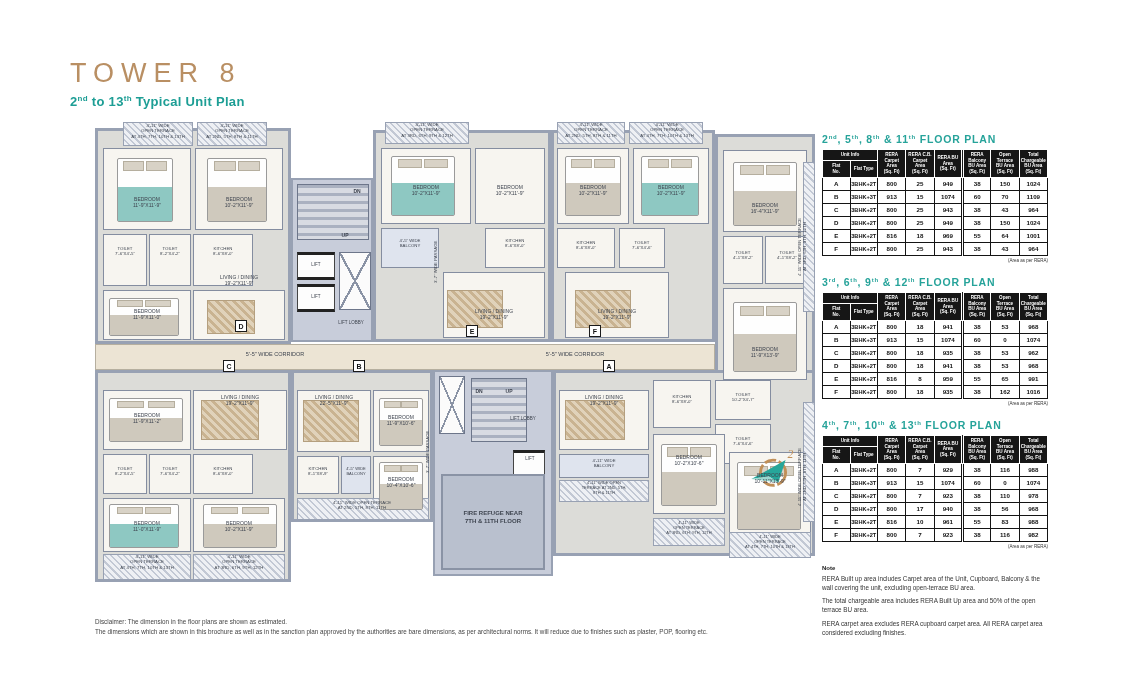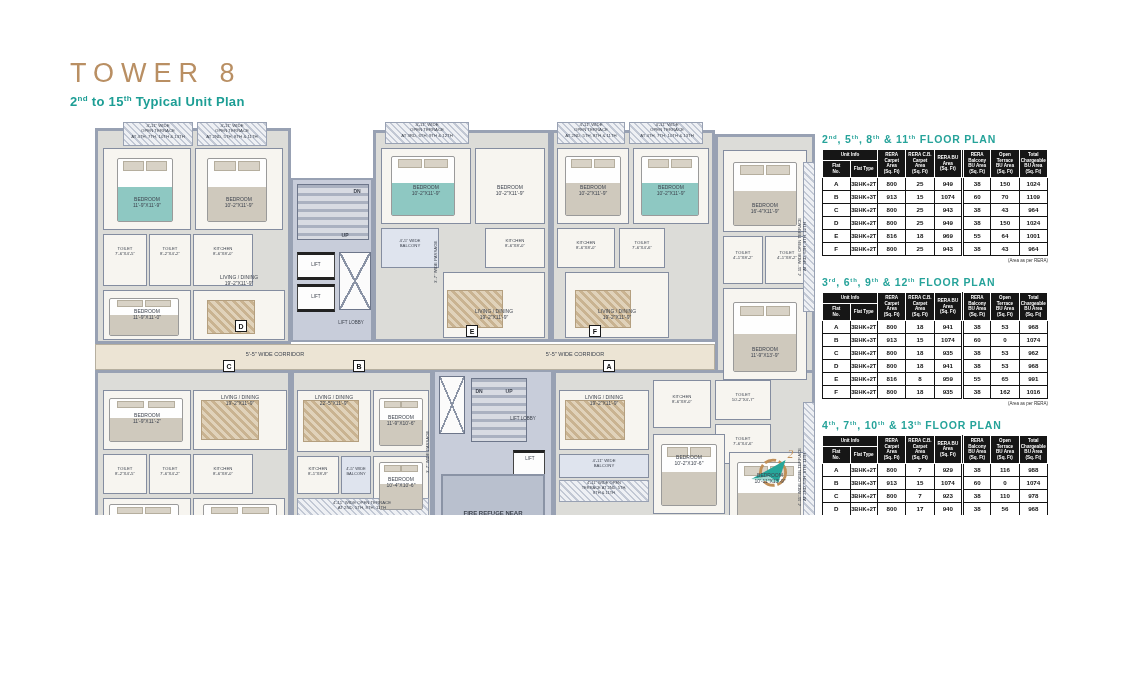--- a/index.html
+++ b/index.html
@@ -1,16 +1,16 @@
 <!DOCTYPE html>
 <html><head>
 <meta charset="utf-8">
 <style>
   html,body{margin:0;padding:0;background:#fff;}
-  .page{position:relative;width:1130px;height:515px;background:#ffffff;overflow:hidden;
+  .page{position:relative;width:1130px;height:692px;background:#ffffff;overflow:hidden;
         font-family:"Liberation Sans",sans-serif;color:#333;}
   
   .hdr{position:absolute;left:70px;top:58px;}
   .hdr h1{margin:0;font-size:27px;font-weight:400;letter-spacing:7px;color:#b98f63;}
   .hdr .sub{margin-top:5px;font-size:13px;font-weight:700;color:#1d9e95;letter-spacing:.3px;}
   .hdr .sub sup{font-size:8px;}
   
   #plan{position:absolute;left:95px;top:122px;width:720px;height:465px;}
   #plan div{position:absolute;box-sizing:border-box;}
   .wing{background:#dcdcd8;border:3px solid #98a1b3;}
@@ -61,21 +61,21 @@
   
   #disclaimer{position:absolute;left:95px;top:617px;width:700px;font-size:6.3px;line-height:1.6;color:#444;}
 </style>
 </head>
 <body>
 
 <div class="page">
 
   <div class="hdr">
     <h1>TOWER 8</h1>
-    <div class="sub" id="subtitle"><span>2</span><sup>nd</sup><span> to 15</span><sup>th</sup><span> Typical Unit Plan</span></div>
+    <div class="sub" id="subtitle"><span>2</span><sup>nd</sup><span> to 13</span><sup>th</sup><span> Typical Unit Plan</span></div>
   </div>
 
   <div id="plan">
     <div id="plan-blocks">
         <div class="wing" style="left: 0px; top: 6px; width: 196px; height: 216px;"></div>
         <div class="core" style="left: 196px; top: 56px; width: 82px; height: 164px;"></div>
         <div class="wing" style="left: 278px; top: 8px; width: 178px; height: 212px;"></div>
         <div class="wing" style="left: 456px; top: 8px; width: 164px; height: 212px;"></div>
         <div class="wing" style="left: 620px; top: 12px; width: 100px; height: 252px;"></div>
         <div class="corr" style="left: 0px; top: 222px; width: 620px; height: 26px;"></div>

